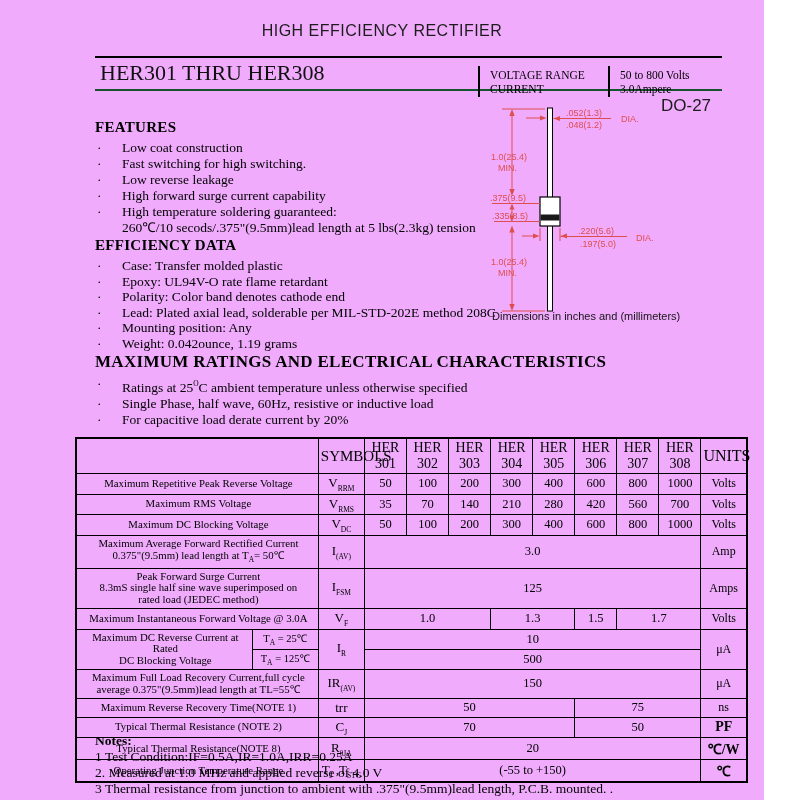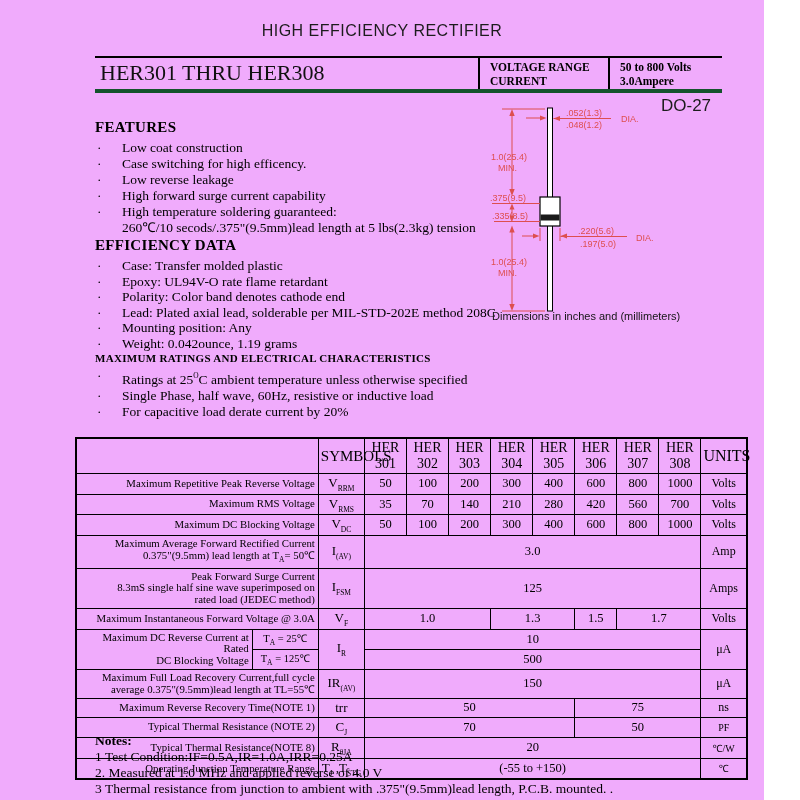--- a/index.html
+++ b/index.html
@@ -4,60 +4,60 @@
 <style>
   html,body{margin:0;padding:0;background:#fff;}
   .page{position:relative;width:764px;height:800px;background:#f0abfc;color:#000;
         font-family:"Liberation Serif",serif;overflow:hidden;}
 
   .doc-title{position:absolute;top:22px;left:0;width:100%;text-align:center;
              font-family:"Liberation Sans",sans-serif;font-size:16px;color:#1c1c1c;letter-spacing:.5px;}
 
   
   .part-band{position:absolute;left:95px;top:56px;width:627px;height:31px;
-             border-top:2px solid #000;border-bottom:4px solid #14532d;}
+             border-top:2px solid #000;border-bottom:2px solid #14532d;}
   .part-range{position:absolute;left:5px;top:2px;font-size:22px;color:#111;}
-  .spec-col{position:absolute;top:0;height:100%;box-sizing:border-box;border-left:2px solid #000;
-            padding:2px 0 0 10px;font-weight:bold;font-size:11.5px;line-height:14px;}
+  .spec-col{position:absolute;top:8px;height:100%;box-sizing:border-box;border-left:2px solid #000;
+            padding:2px 0 0 10px;font-weight:normal;font-size:11.5px;line-height:14px;}
   .spec-col.labels{left:383px;width:130px;}
   .spec-col.values{left:513px;width:114px;}
 
   .do27{position:absolute;left:661px;top:96px;font-family:"Liberation Sans",sans-serif;
         font-size:17px;color:#1c1c1c;}
 
   section{position:absolute;}
   section h2{margin:0 0 4px 0;font-size:15px;font-weight:bold;letter-spacing:.3px;}
   .features{left:95px;top:119px;width:410px;}
   .mech{left:95px;top:237px;width:460px;}
   .ratings{left:95px;top:352px;width:620px;}
-  .ratings h2{font-size:11px;}
+  .ratings h2{font-size:17px;}
   .li-row{display:flex;font-size:13.5px;line-height:16px;}
   .mech .li-row{line-height:15.5px;}
   .dot{width:25px;flex:none;padding-left:2px;}
   sup{font-size:.55em;}
 
   
   .pkg-svg{position:absolute;left:490px;top:95px;}
   .pkg-svg text{font-family:"Liberation Sans",sans-serif;font-size:9px;fill:#dd4f4f;}
   .pkg-caption{position:absolute;left:492px;top:310px;white-space:nowrap;
                font-family:"Liberation Sans",sans-serif;font-size:11px;color:#151515;}
 
   
   .spec-table{position:absolute;left:75px;top:437px;width:673px;border-collapse:collapse;
               table-layout:fixed;border:2px solid #000;}
   .spec-table td{border:1px solid #000;text-align:center;font-size:12.5px;padding:1px 2px;
                  font-family:"Liberation Serif",serif;}
-  .spec-table td.param{text-align:right;font-size:10.8px;line-height:11.8px;padding:2px 3px 2px 5px;}
+  .spec-table td.param{text-align:center;font-size:10.8px;line-height:11.8px;padding:2px 3px 2px 5px;}
   .spec-table td.symhead{font-size:15px;}
   .spec-table td.devhead{font-size:14px;line-height:16px;}
   .spec-table td.unithead{font-size:16px;}
   .spec-table td.sym{font-size:13px;}
   .spec-table td.tasub{font-size:10.5px;}
   .spec-table td.unit{font-size:12px;}
-  .spec-table td.unit.sm{font-size:10px;}
+  .spec-table td.unit.sm{font-size:14px;font-weight:bold;}
   .spec-table sub{font-size:7.5px;}
 
   .notes{position:absolute;left:95px;top:733px;width:640px;font-size:13.5px;line-height:15.5px;}
   .notes-title{font-weight:bold;}
 </style>
 </head>
 <body>
 
 <div class="page">
 
@@ -79,21 +79,21 @@
 
   <section class="features">
     <h2>FEATURES</h2>
     <div>
         <div class="li-row">
           <span class="dot">·</span>
           <span class="litext">Low coat construction</span>
         </div>
         <div class="li-row">
           <span class="dot">·</span>
-          <span class="litext">Case switching for high efficency.</span>
+          <span class="litext">Fast switching for high switching.</span>
         </div>
         <div class="li-row">
           <span class="dot">·</span>
           <span class="litext">Low reverse leakage</span>
         </div>
         <div class="li-row">
           <span class="dot">·</span>
           <span class="litext">High forward surge current capability</span>
         </div>
         <div class="li-row">

